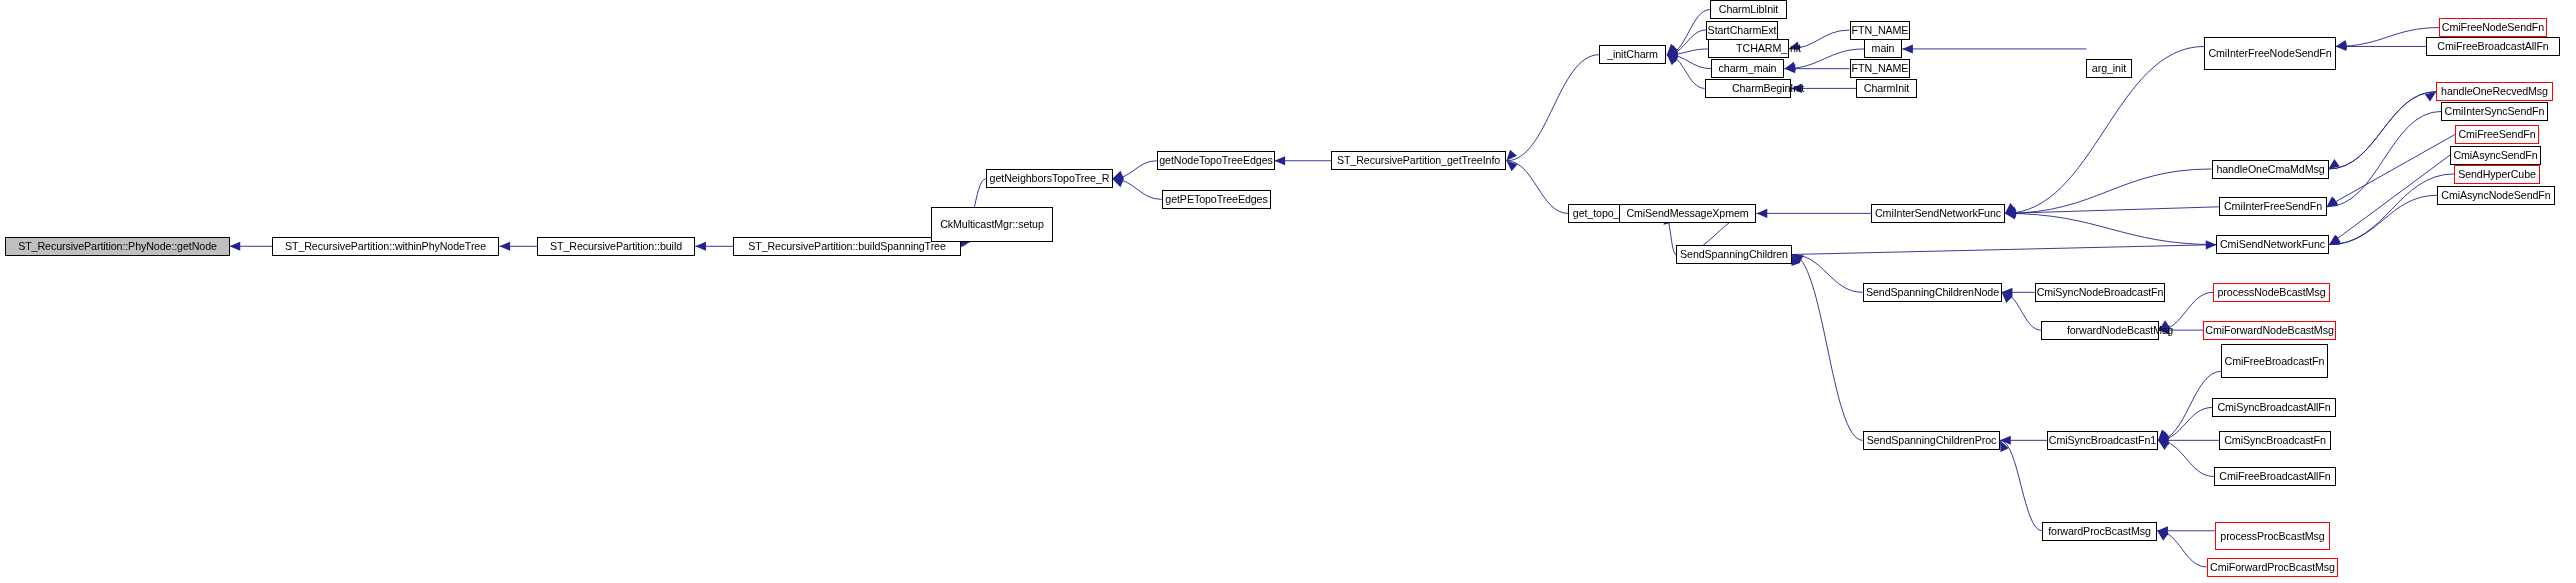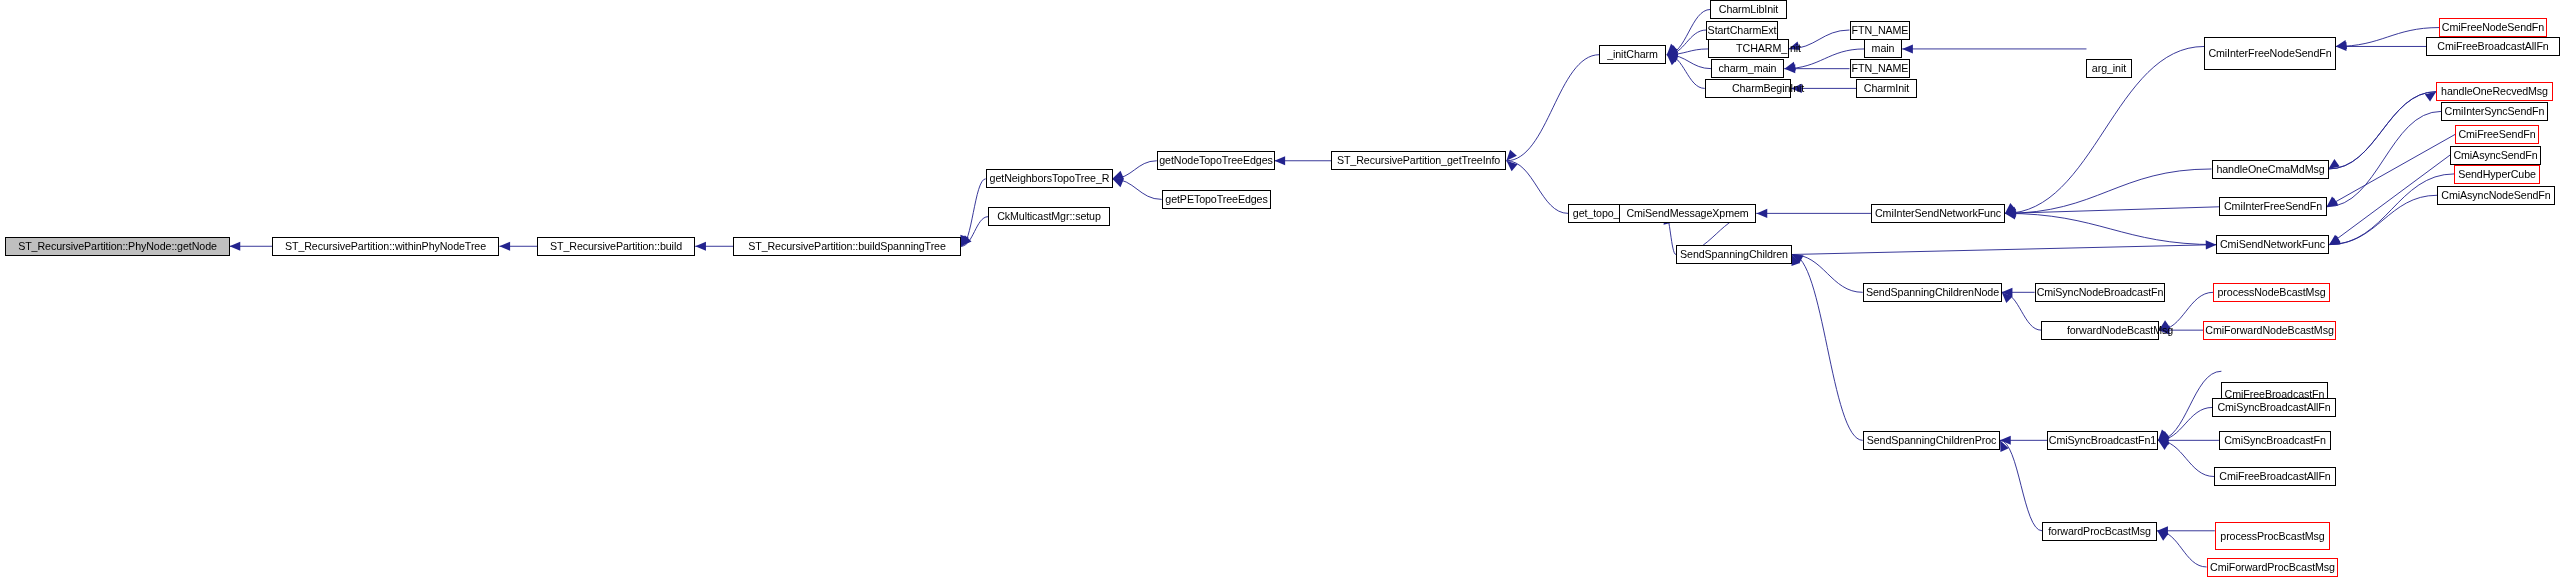--- a/index.html
+++ b/index.html
@@ -250,21 +250,21 @@
         <path d="M 2962,237.5 C 2903.05,237.5 2889.95,297.5 2831,297.5" fill="none" stroke="#23238e" stroke-width="1.1"></path>
         <polygon points="2831,297.5 2840.5289797276805,287.0861368671634 2845.1095526484883,297.0870544109272" fill="#23238e"></polygon>
       </g>
     </svg>
   <div id="node-layer">
       <div class="node root" style="left: 5px; top: 237px; width: 225px; height: 19px;">ST_RecursivePartition::PhyNode::getNode</div>
       <div class="node" style="left: 272px; top: 237px; width: 227px; height: 19px;">ST_RecursivePartition::withinPhyNodeTree</div>
       <div class="node" style="left: 537px; top: 237px; width: 158px; height: 19px;">ST_RecursivePartition::build</div>
       <div class="node" style="left: 733px; top: 237px; width: 228px; height: 19px;">ST_RecursivePartition::buildSpanningTree</div>
       <div class="node" style="left: 986px; top: 169px; width: 127px; height: 19px;">getNeighborsTopoTree_R</div>
-      <div class="node" style="left: 988px; top: 207px; width: 122px; height: 19px;">CkMulticastMgr::setup</div>
+      <div class="node" style="left: 931px; top: 207px; width: 122px; height: 35px;">CkMulticastMgr::setup</div>
       <div class="node" style="left: 1157px; top: 151px; width: 118px; height: 19px;">getNodeTopoTreeEdges</div>
       <div class="node" style="left: 1162px; top: 190px; width: 109px; height: 19px;">getPETopoTreeEdges</div>
       <div class="node" style="left: 1331px; top: 151px; width: 175px; height: 19px;">ST_RecursivePartition_getTreeInfo</div>
       <div class="node" style="left: 1568px; top: 204px; width: 97px; height: 19px;">get_topo_tree_nbs</div>
       <div class="node" style="left: 1599px; top: 45px; width: 67px; height: 19px;">_initCharm</div>
       <div class="node" style="left: 1710px; top: 0px; width: 77px; height: 19px;">CharmLibInit</div>
       <div class="node" style="left: 1706px; top: 20.6px; width: 72px; height: 19px;">StartCharmExt</div>
       <div class="node" style="left: 1708px; top: 39px; width: 81px; height: 19px; padding-left: 40px;">TCHARM_Init</div>
       <div class="node" style="left: 1711px; top: 59px; width: 73px; height: 19px;">charm_main</div>
       <div class="node" style="left: 1705px; top: 79px; width: 86px; height: 19px; padding-left: 40px;">CharmBeginInit</div>
@@ -281,21 +281,21 @@
       <div class="node" style="left: 2035px; top: 283px; width: 130px; height: 19px;">CmiSyncNodeBroadcastFn</div>
       <div class="node" style="left: 2041px; top: 321px; width: 118px; height: 19px; padding-left: 40px;">forwardNodeBcastMsg</div>
       <div class="node" style="left: 2047px; top: 431px; width: 111px; height: 19px;">CmiSyncBroadcastFn1</div>
       <div class="node" style="left: 2042px; top: 522px; width: 115px; height: 19px;">forwardProcBcastMsg</div>
       <div class="node" style="left: 2204px; top: 37px; width: 132px; height: 33px;">CmiInterFreeNodeSendFn</div>
       <div class="node" style="left: 2212px; top: 160px; width: 117px; height: 19px;">handleOneCmaMdMsg</div>
       <div class="node" style="left: 2219px; top: 197px; width: 108px; height: 19px;">CmiInterFreeSendFn</div>
       <div class="node" style="left: 2216px; top: 235px; width: 113px; height: 19px;">CmiSendNetworkFunc</div>
       <div class="node hl" style="left: 2213px; top: 283px; width: 117px; height: 19px;">processNodeBcastMsg</div>
       <div class="node hl" style="left: 2203px; top: 321px; width: 133px; height: 19px;">CmiForwardNodeBcastMsg</div>
-      <div class="node" style="left: 2221px; top: 382px; width: 107px; height: 25px; text-align: center;">CmiFreeBroadcastFn</div>
+      <div class="node" style="left: 2221px; top: 344px; width: 107px; height: 34px; text-align: center;">CmiFreeBroadcastFn</div>
       <div class="node" style="left: 2212px; top: 398px; width: 124px; height: 19px;">CmiSyncBroadcastAllFn</div>
       <div class="node" style="left: 2219px; top: 431px; width: 112px; height: 19px;">CmiSyncBroadcastFn</div>
       <div class="node" style="left: 2214px; top: 467px; width: 122px; height: 19px;">CmiFreeBroadcastAllFn</div>
       <div class="node hl" style="left: 2215px; top: 522px; width: 115px; height: 28px;">processProcBcastMsg</div>
       <div class="node hl" style="left: 2207px; top: 558px; width: 131px; height: 19px;">CmiForwardProcBcastMsg</div>
       <div class="node hl" style="left: 2439px; top: 18px; width: 108px; height: 19px;">CmiFreeNodeSendFn</div>
       <div class="node" style="left: 2426px; top: 37px; width: 134px; height: 19px;">CmiFreeBroadcastAllFn</div>
       <div class="node hl" style="left: 2436px; top: 82px; width: 117px; height: 19px;">handleOneRecvedMsg</div>
       <div class="node" style="left: 2441px; top: 102px; width: 107px; height: 19px;">CmiInterSyncSendFn</div>
       <div class="node hl" style="left: 2455px; top: 125px; width: 84px; height: 19px;">CmiFreeSendFn</div>

